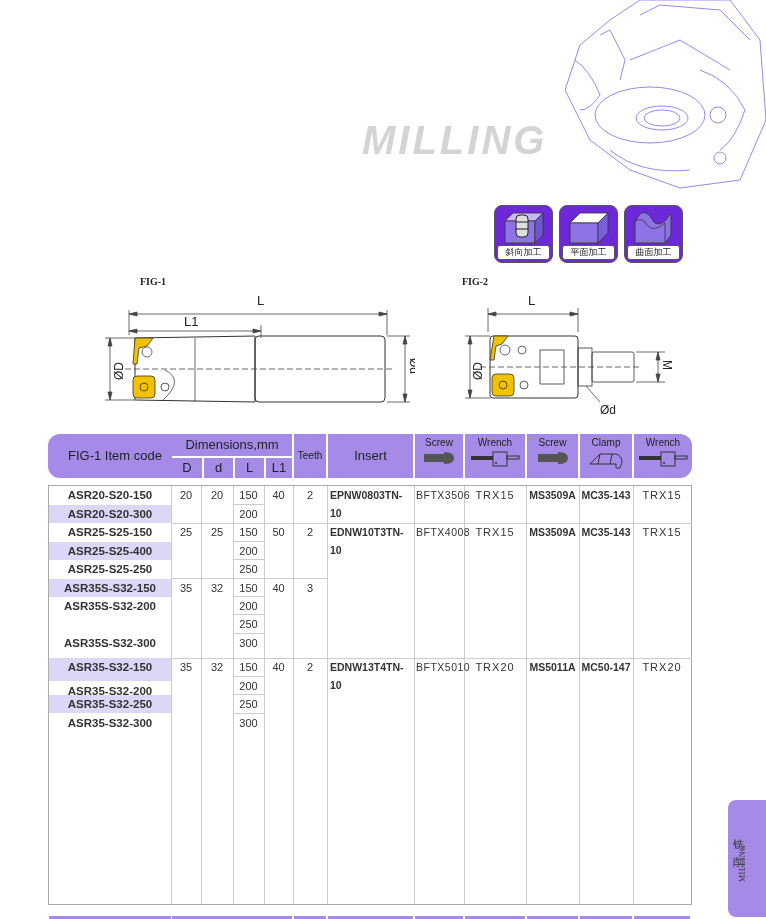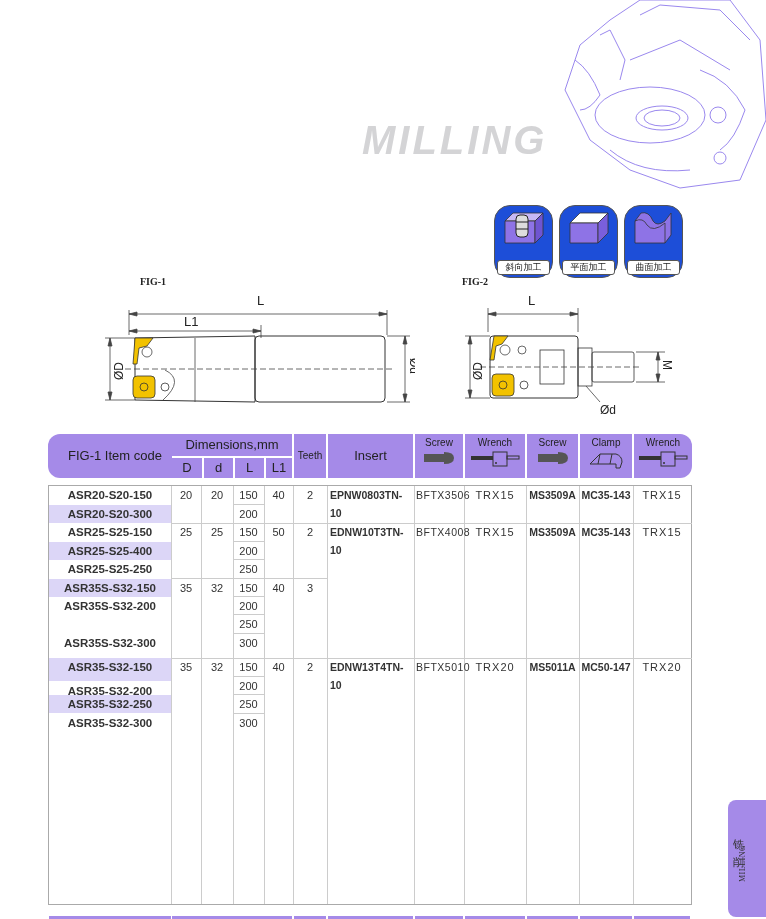--- a/index.html
+++ b/index.html
@@ -1,21 +1,21 @@
 <!DOCTYPE html>
 <html><head>
 <meta charset="utf-8">
 <style>
   html,body{margin:0;padding:0;background:#ffffff;}
   body{width:766px;height:919px;position:relative;overflow:hidden;font-family:"Liberation Sans",sans-serif;color:#333;}
   .abs{position:absolute;}
   .milling-title{left:362px;top:118px;font-size:40px;font-weight:bold;font-style:italic;color:#d4d4d6;letter-spacing:3px;}
   .hero{left:530px;top:0;width:236px;height:190px;}
   .icons{left:494px;top:205px;display:flex;gap:6px;}
-  .icon-box{width:59px;height:73px;border:1.5px solid #555;border-radius:16px;box-sizing:border-box;position:relative;background:#1d4ed8;}
+  .icon-box{width:59px;height:58px;border:1.5px solid #555;border-radius:8px;box-sizing:border-box;position:relative;background:#6d28d9;}
   .icon-box svg{position:absolute;left:6px;top:3px;}
   .icon-label{position:absolute;left:2px;right:2px;bottom:2px;height:13px;border:1px solid #555;border-radius:3px;font-size:9px;line-height:12px;text-align:center;color:#222;background:#fff;font-family:"DejaVu Sans",sans-serif;}
   .fig-label{font-family:"Liberation Serif",serif;font-weight:bold;font-size:10px;color:#222;}
   .hdr{position:absolute;top:434px;height:44px;background:#a58ae8;color:#222;font-size:12px;text-align:center;box-sizing:border-box;}
   .hdr-item{left:48px;width:134px;border-radius:12px 0 0 12px;line-height:44px;font-size:13px;}
   .hdr-dim{left:172px;width:120px;}
   .hdr-dim .top{height:22px;line-height:22px;font-size:13px;}
   .hdr-dim .sub{display:flex;height:22px;}
   .hdr-dim .sub span{border-left:2px solid #fff;border-top:2px solid #fff;line-height:20px;font-size:13px;box-sizing:border-box;}
   .hdr-cell{line-height:44px;}

